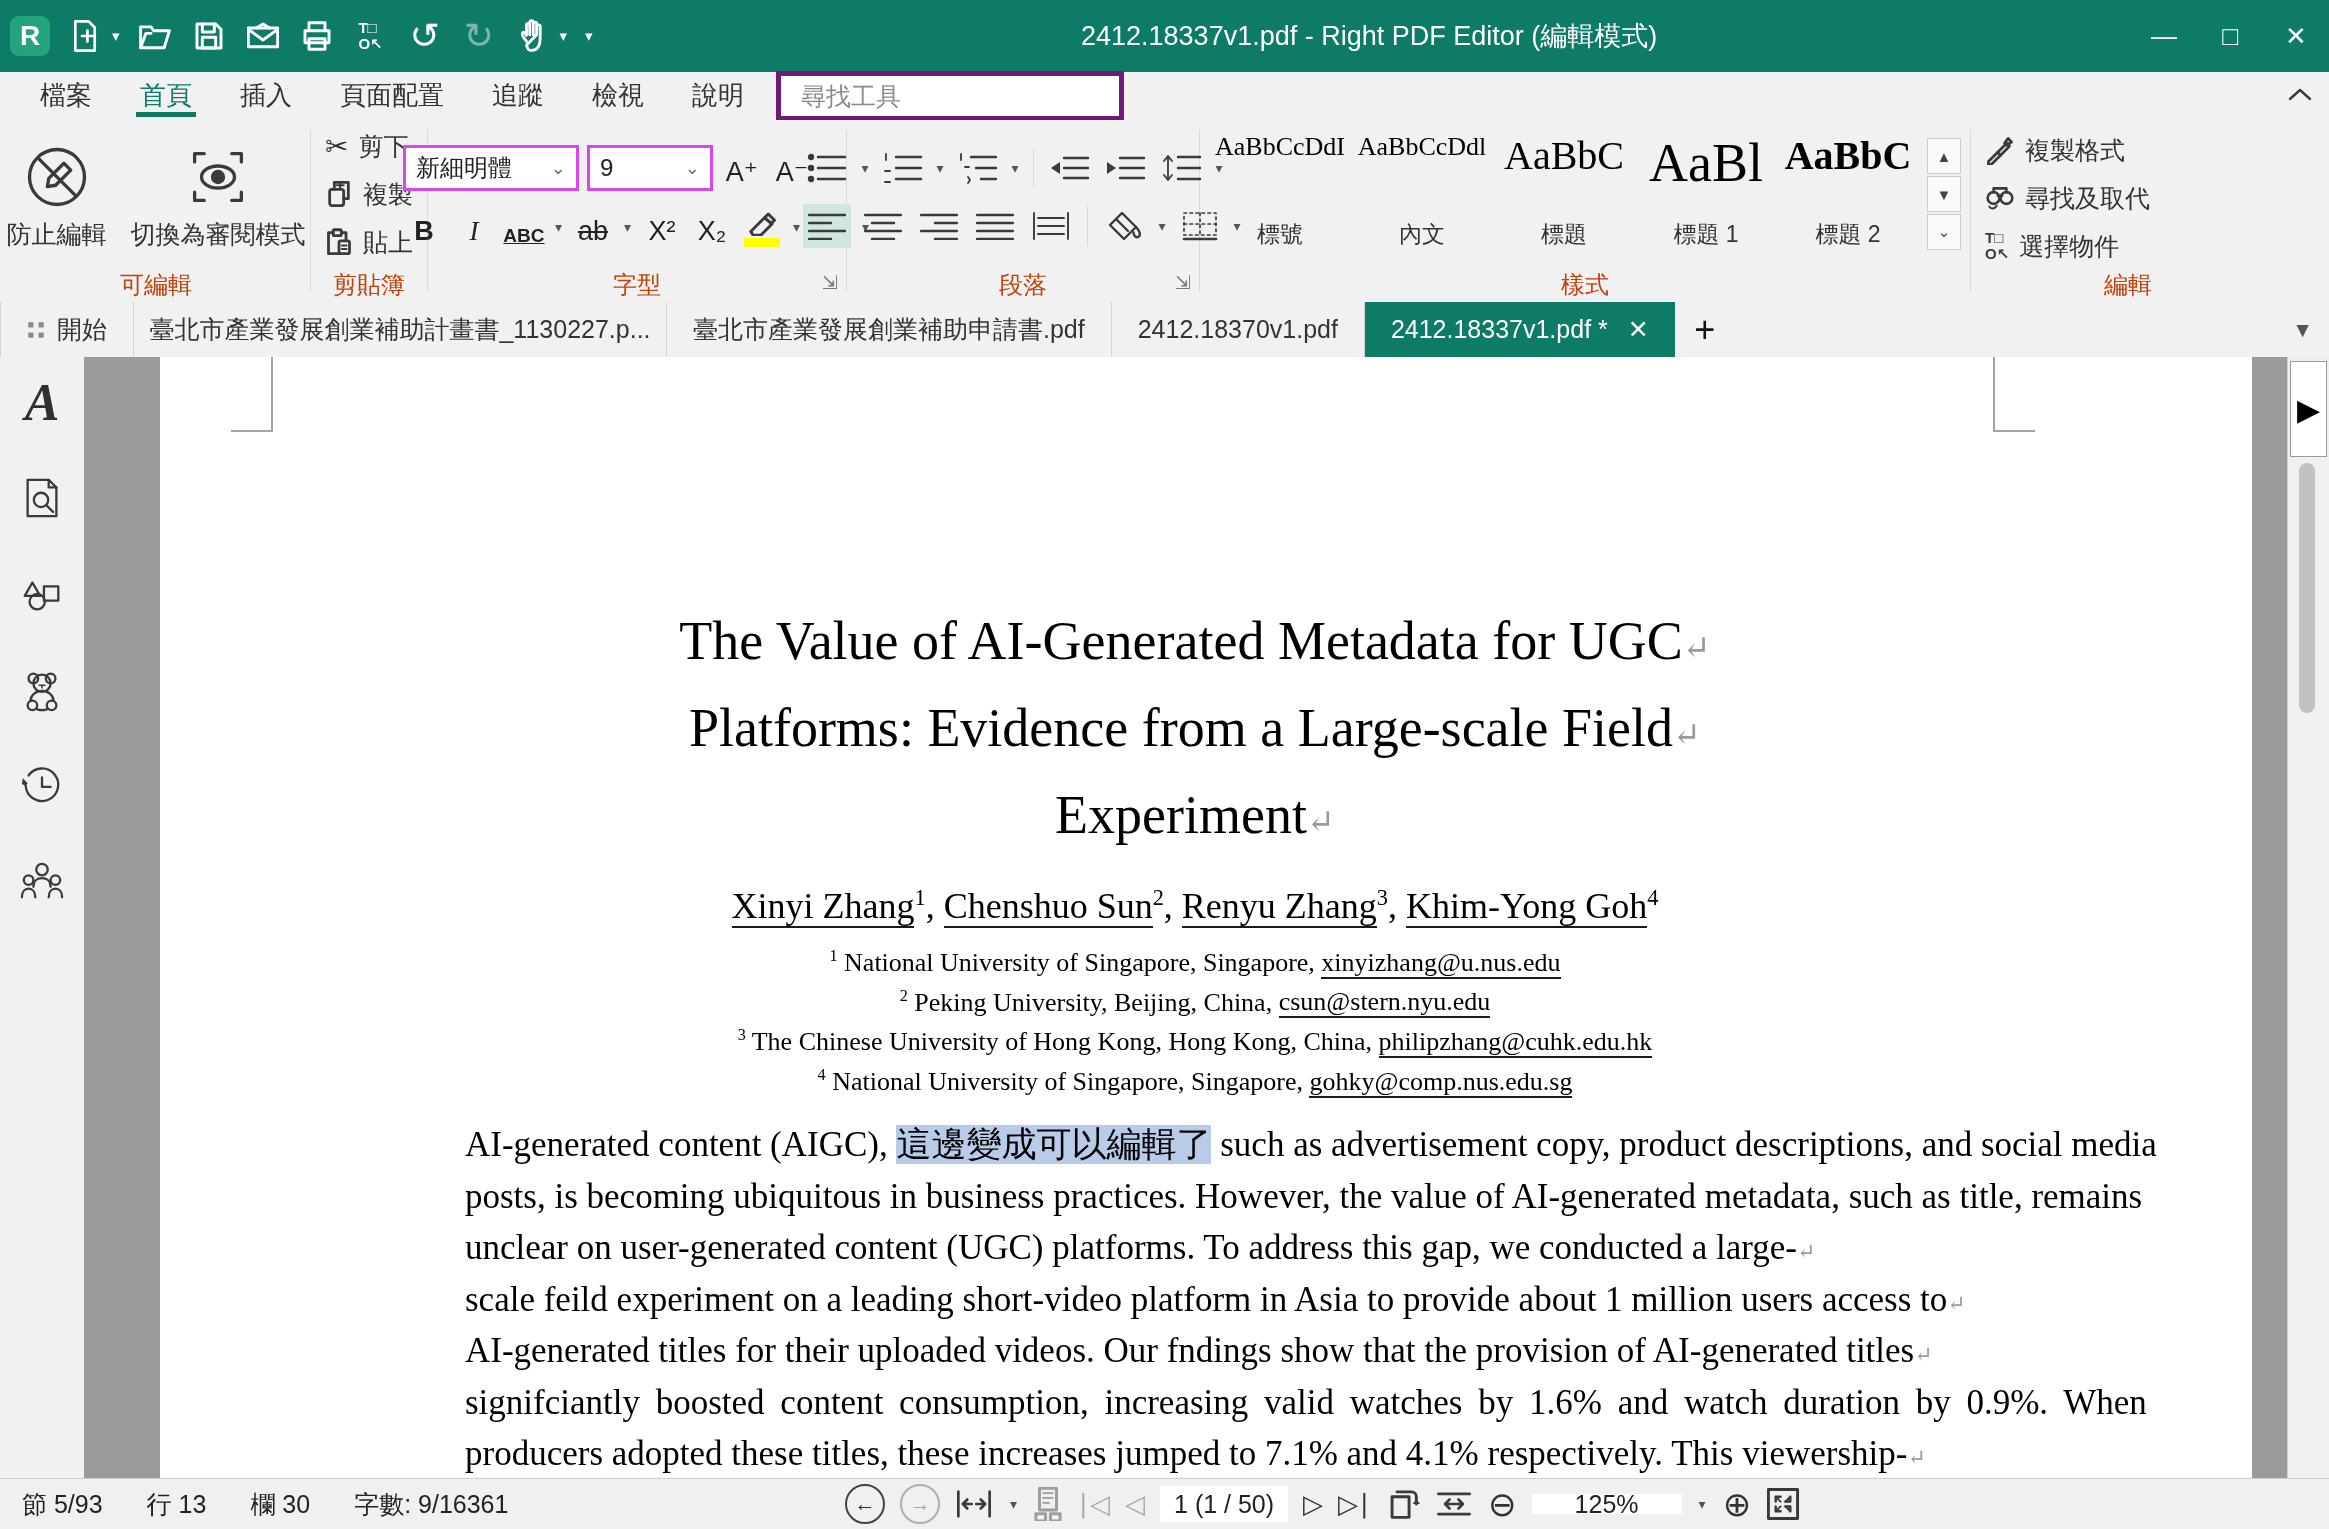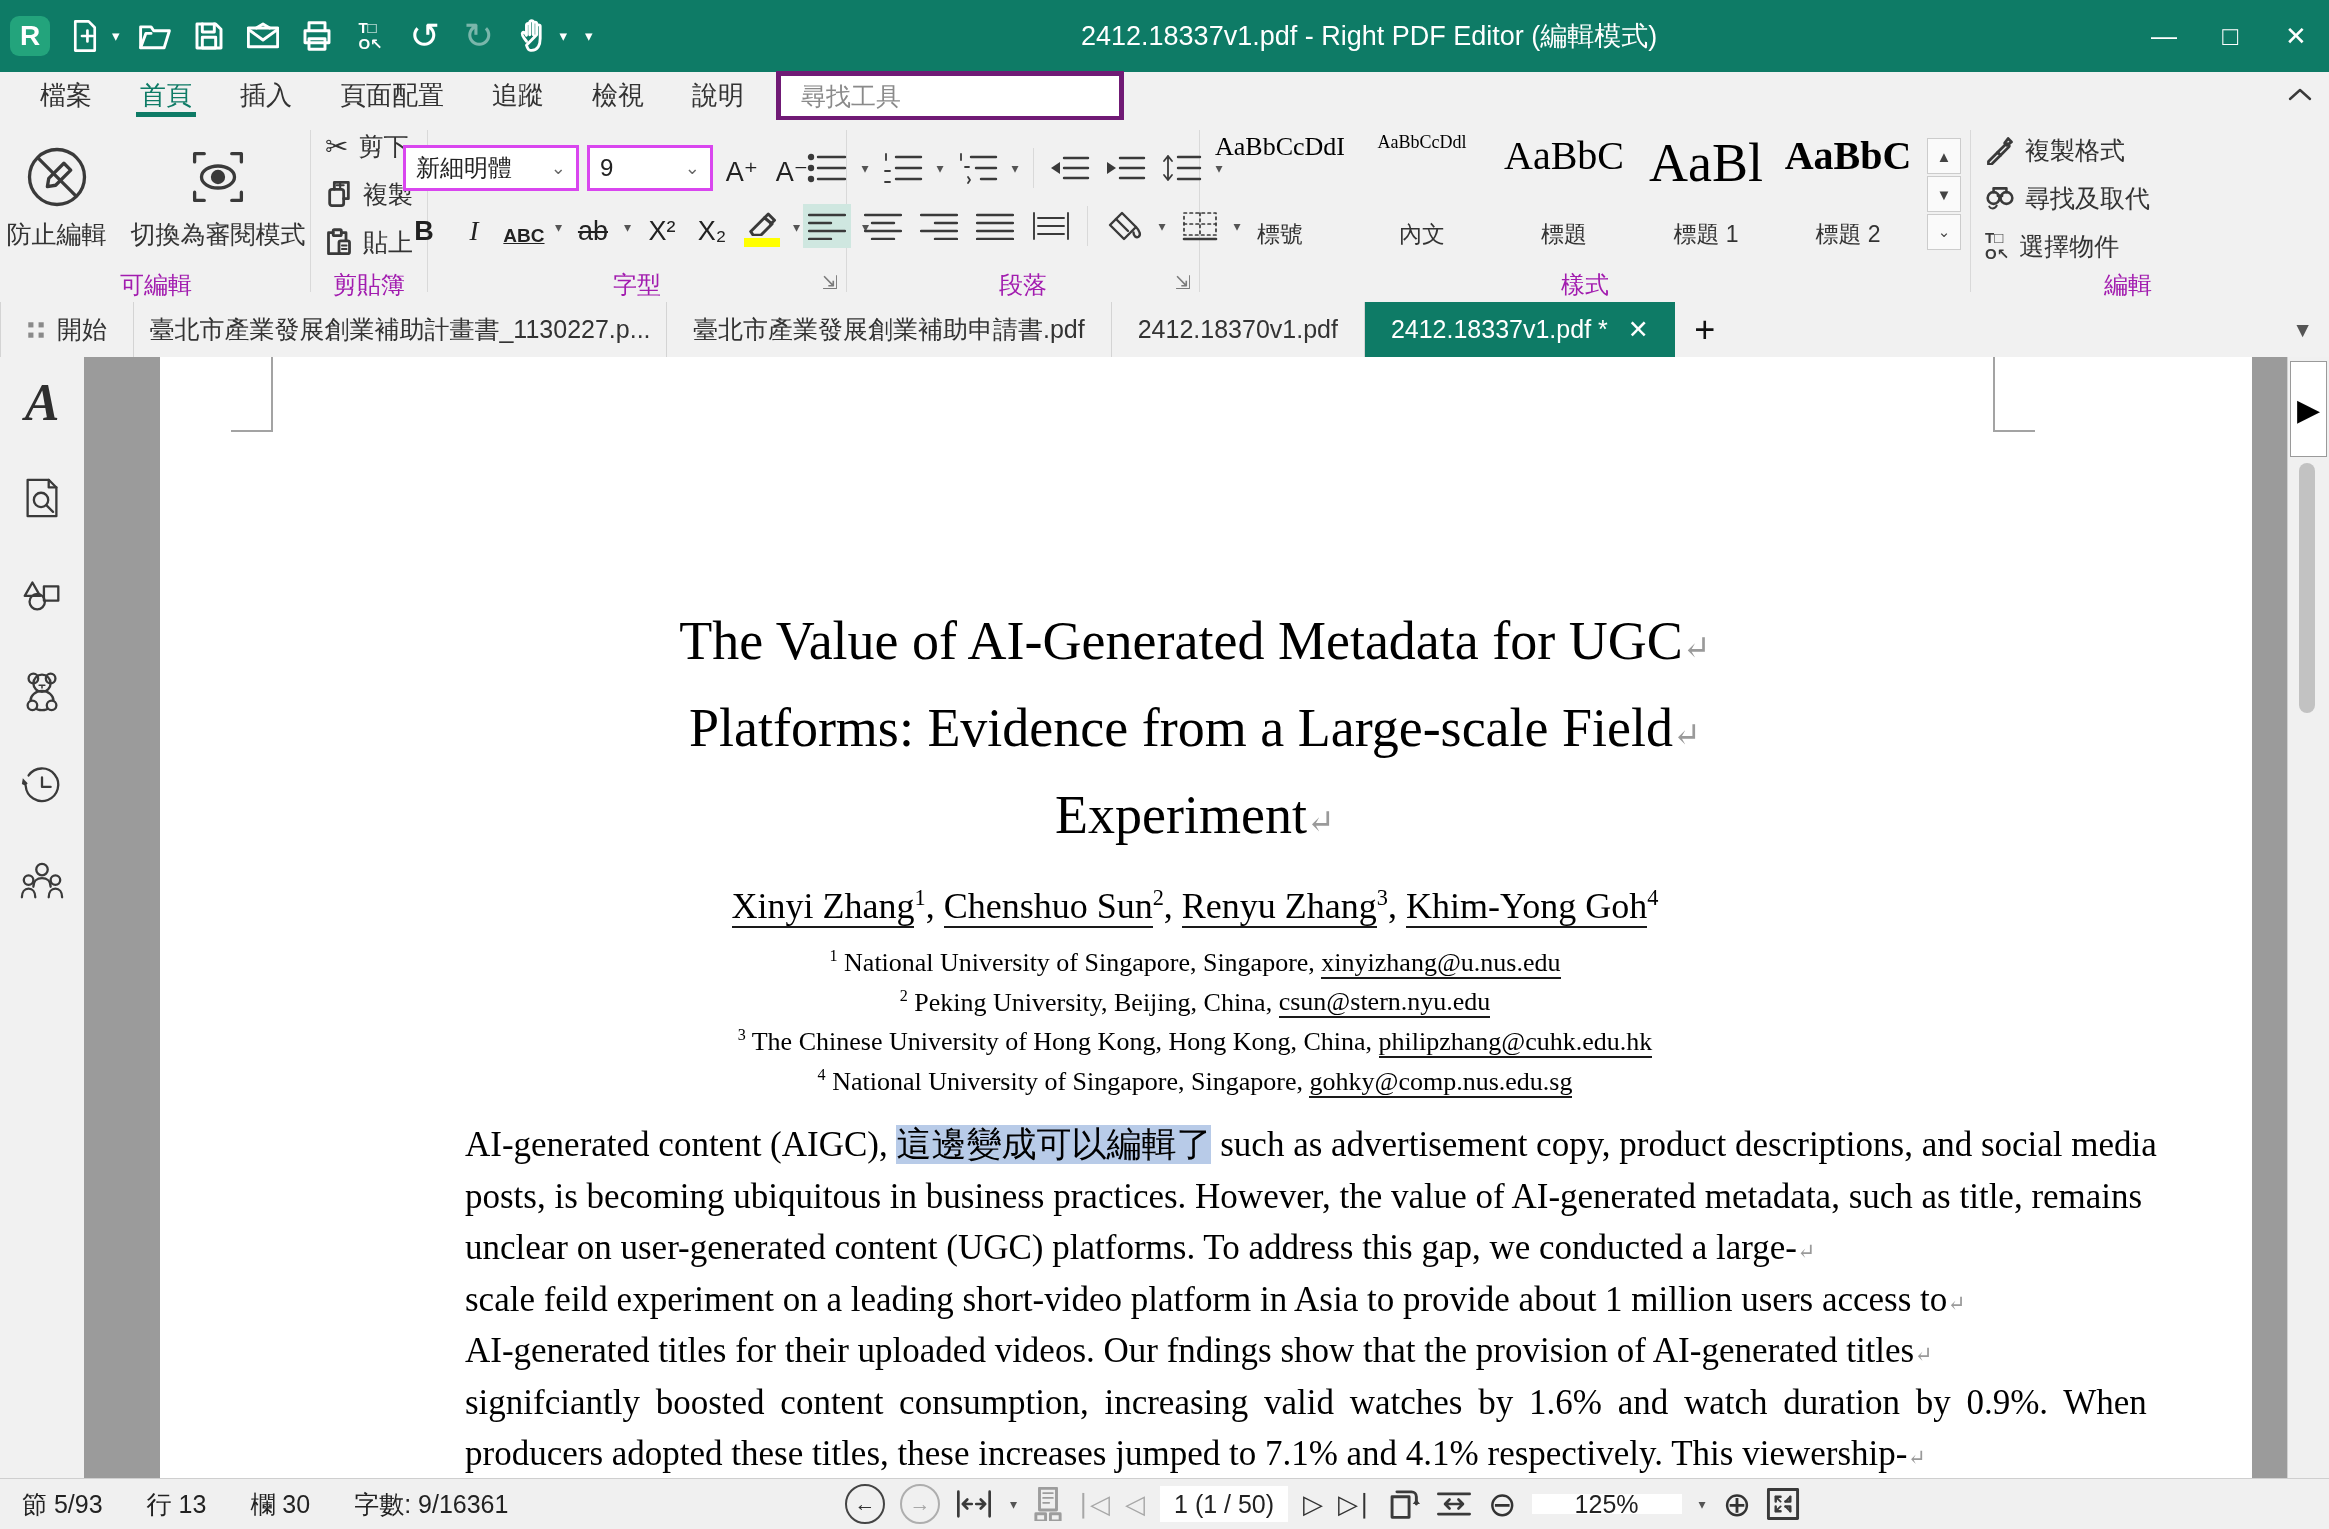--- a/index.html
+++ b/index.html
@@ -27,21 +27,21 @@
   .mitem.active{color:#0e7b66;}
   .mitem.active::after{content:"";position:absolute;left:20px;right:20px;bottom:3px;height:5px;background:#0e7b66;}
   .searchbox{margin-left:8px;width:318px;height:40px;background:#fff;border:5px solid #701a75;display:flex;align-items:center;padding:0 10px;gap:8px;}
   .searchbox input{border:none;outline:none;flex:1;font-size:25px;font-family:inherit;color:#444;background:transparent;}
   .searchbox input::placeholder{color:#8a8a8a;}
   .collapse-ribbon{position:absolute;right:16px;top:86px;color:#666;}
   
   .ribbon{position:absolute;top:120px;left:0;right:0;height:182px;display:flex;padding:0 6px;background:#f1f1f1;}
   .rgroup{position:relative;display:flex;flex-direction:column;align-items:center;}
   .rcontent{flex:1;display:flex;align-items:center;justify-content:center;}
-  .rlabel{height:34px;font-size:24px;color:#a21caf;display:flex;align-items:center;}
+  .rlabel{height:34px;font-size:24px;color:#c2410c;display:flex;align-items:center;}
   .rsep{width:1px;background:#d9d9d9;margin:10px 4px;}
   .launcher{position:absolute;right:4px;bottom:8px;font-size:19px;color:#7a7a7a;}
   .bigbtn{display:flex;flex-direction:column;align-items:center;padding:6px 12px 0 12px;gap:8px;font-size:25px;color:#333;white-space:nowrap;}
   .srowcol{display:flex;flex-direction:column;justify-content:center;gap:4px;}
   .srow{display:flex;align-items:center;gap:10px;font-size:25px;color:#333;height:44px;white-space:nowrap;}
   .scissors{font-size:28px;color:#333;}
   .fontgrid{display:flex;flex-direction:column;gap:14px;padding-top:6px;}
   .frow{display:flex;align-items:center;gap:8px;}
   .sel{height:40px;background:#fff;border:3px solid #d946ef;display:flex;align-items:center;justify-content:space-between;padding:0 10px;font-size:24px;color:#222;}
   .selcaret{color:#666;font-size:18px;margin-left:8px;}
@@ -52,21 +52,21 @@
   .fb-s{text-decoration:line-through;}
   .colorbar{display:flex;flex-direction:column;align-items:center;line-height:1;}
   .colorbar .bar{width:36px;height:9px;margin-top:2px;}
   .tinycaret{font-size:14px;color:#555;align-self:center;margin:0 2px;}
   .pbtn{width:48px;height:44px;display:flex;align-items:center;justify-content:center;}
   .pbtn.selected{background:#cfe7e0;}
   .psep{width:1px;height:40px;background:#d9d9d9;margin:0 4px;}
   .stylecell{width:136px;height:118px;display:flex;flex-direction:column;align-items:center;justify-content:space-between;padding-bottom:6px;gap:2px;margin:0 3px;}
   .sprev{font-family:"Liberation Serif","DejaVu Serif",serif;color:#000;white-space:nowrap;}
   .sname{font-size:23px;color:#333;}
-  .sc1{font-size:26px;} .sc2{font-size:18px;} .sc3{font-size:40px;} .sc4{font-size:54px;} .sc5{font-size:40px;font-weight:bold;}
+  .sc1{font-size:26px;} .sc2{font-size:26px;} .sc3{font-size:40px;} .sc4{font-size:54px;} .sc5{font-size:40px;font-weight:bold;}
   .stylescroll{display:flex;flex-direction:column;gap:2px;margin-left:8px;}
   .ssbtn{width:32px;height:34px;border:1px solid #ccc;background:#fafafa;display:flex;align-items:center;justify-content:center;font-size:15px;color:#444;}
   
   .tabbar{position:absolute;top:302px;left:0;right:0;height:55px;background:#f1f1f1;display:flex;align-items:stretch;font-size:25px;}
   .tab{display:flex;align-items:center;justify-content:center;padding:0 26px;border-right:1px solid #d4d4d4;white-space:nowrap;color:#333;gap:12px;}
   .tab.active{background:#0e7b66;color:#fff;gap:20px;border-right:none;}
   .plustab{width:60px;display:flex;align-items:center;justify-content:center;font-size:36px;color:#111;}
   .tabmenu{position:absolute;right:16px;top:318px;color:#555;font-size:21px;}
   
   .main{position:absolute;top:357px;left:0;right:0;bottom:50px;}

